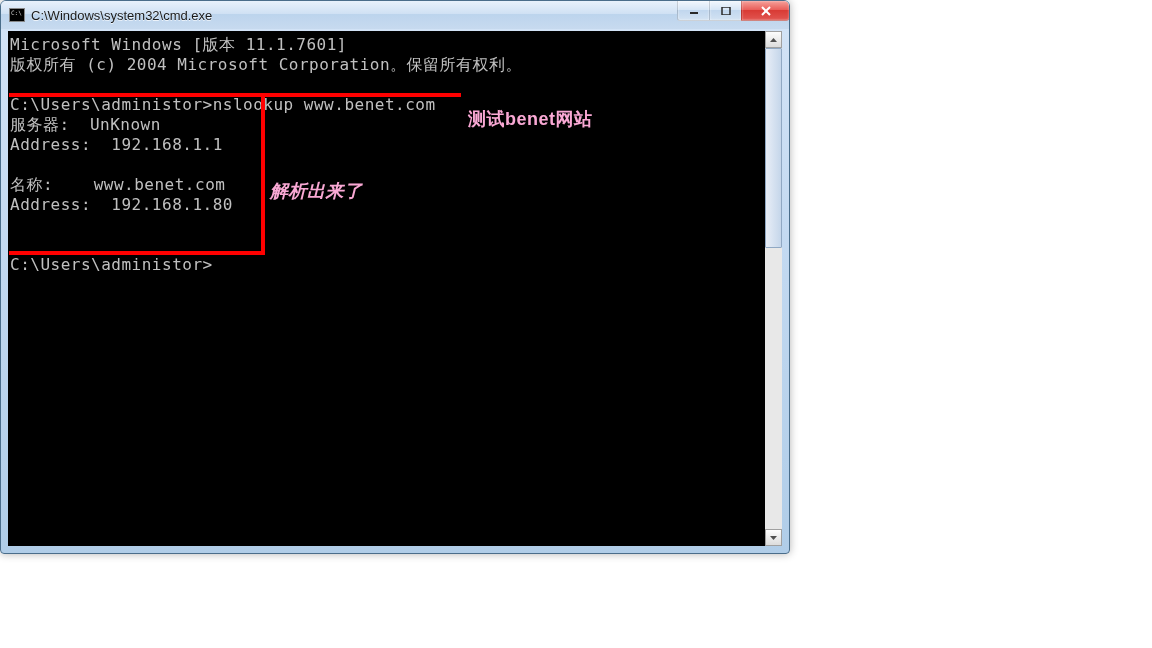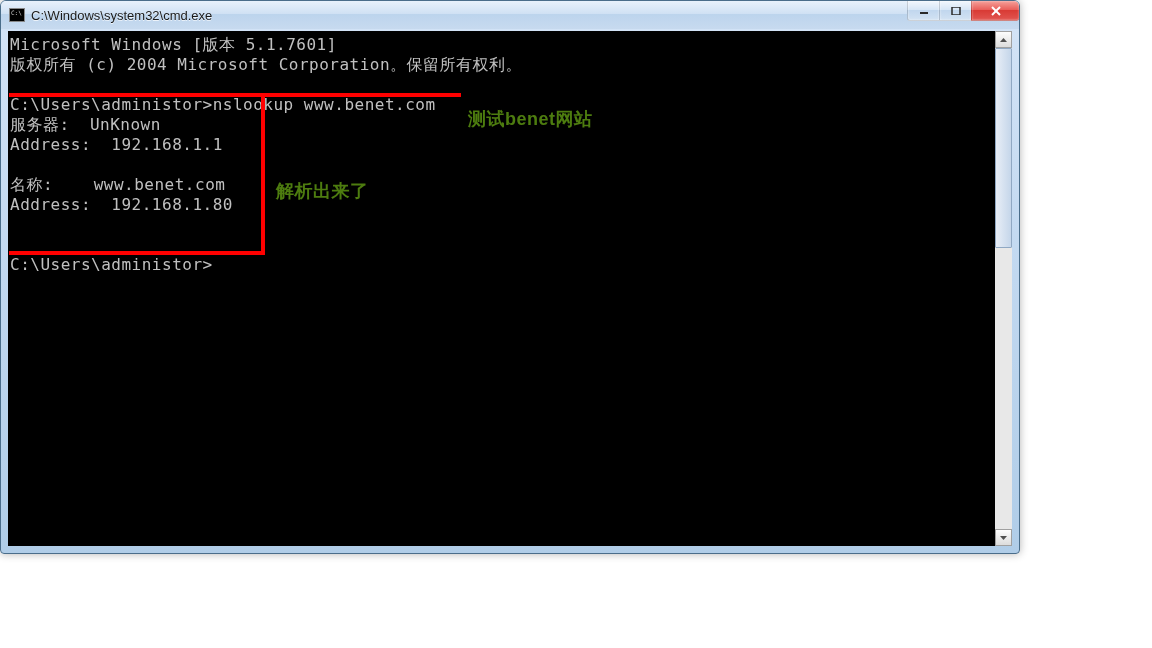--- a/index.html
+++ b/index.html
@@ -8,21 +8,21 @@
       background: #fff;
       font-family: sans-serif;
       width: 1152px;
       height: 648px;
       position: relative;
     }
     .window {
       position: absolute;
       top: 0;
       left: 0;
-      width: 1020px;
+      width: 790px;
       height: 554px;
       background: linear-gradient(to bottom, #d4e4f7 0%, #c1d8f0 50%, #b0cde8 100%);
       border: 1px solid #4a6d8a;
       border-radius: 6px 6px 4px 4px;
       box-shadow: 0 0 8px rgba(0,0,0,0.3);
       box-sizing: border-box;
       overflow: hidden;
     }
     .titlebar {
       height: 28px;
@@ -164,28 +164,28 @@
       top: 108px;
       width: 256px;
       height: 116px;
       border-right: 4px solid #ff0000;
       border-bottom: 4px solid #ff0000;
       box-sizing: border-box;
       pointer-events: none;
     }
     .ann-label {
       position: absolute;
-      color: #4d7c0f;
+      color: #f9a8d4;
       font-weight: bold;
       font-size: 18px;
       font-family: "Microsoft YaHei", SimHei, sans-serif;
       pointer-events: none;
     }
     .ann-label.l1 { left: 460px; top: 78px; }
-    .ann-label.l2 { left: 268px; top: 150px; }
+    .ann-label.l2 { left: 262px; top: 150px; font-style: italic; }
   </style>
 </head>
 <body>
 
 <div class="window">
   <div class="titlebar">
     <div class="titlebar-icon"></div>
     <div class="title-text">C:\Windows\system32\cmd.exe</div>
     <div class="win-controls">
       <div class="win-btn min">
@@ -201,21 +201,21 @@
       <div class="win-btn close">
         <svg width="12" height="10">
           <line x1="2" y1="1" x2="10" y2="9" stroke="#fff" stroke-width="2"></line>
           <line x1="10" y1="1" x2="2" y2="9" stroke="#fff" stroke-width="2"></line>
         </svg>
       </div>
     </div>
   </div>
 
   <div class="client-area">
-    <div class="terminal"><span>Microsoft Windows [版本 5.1.7601]</span>
+    <div class="terminal"><span>Microsoft Windows [版本 11.1.7601]</span>
 <span>版权所有 (c) 2004 Microsoft Corporation。保留所有权利。</span>
 
 <span>C:\Users\administor&gt;</span><span>nslookup www.benet.com</span>
 <span>服务器:</span>  <span>UnKnown</span>
 <span>Address:</span>  <span>192.168.1.1</span>
 
 <span>名称:</span>    <span>www.benet.com</span>
 <span>Address:</span>  <span>192.168.1.80</span>
 
 

